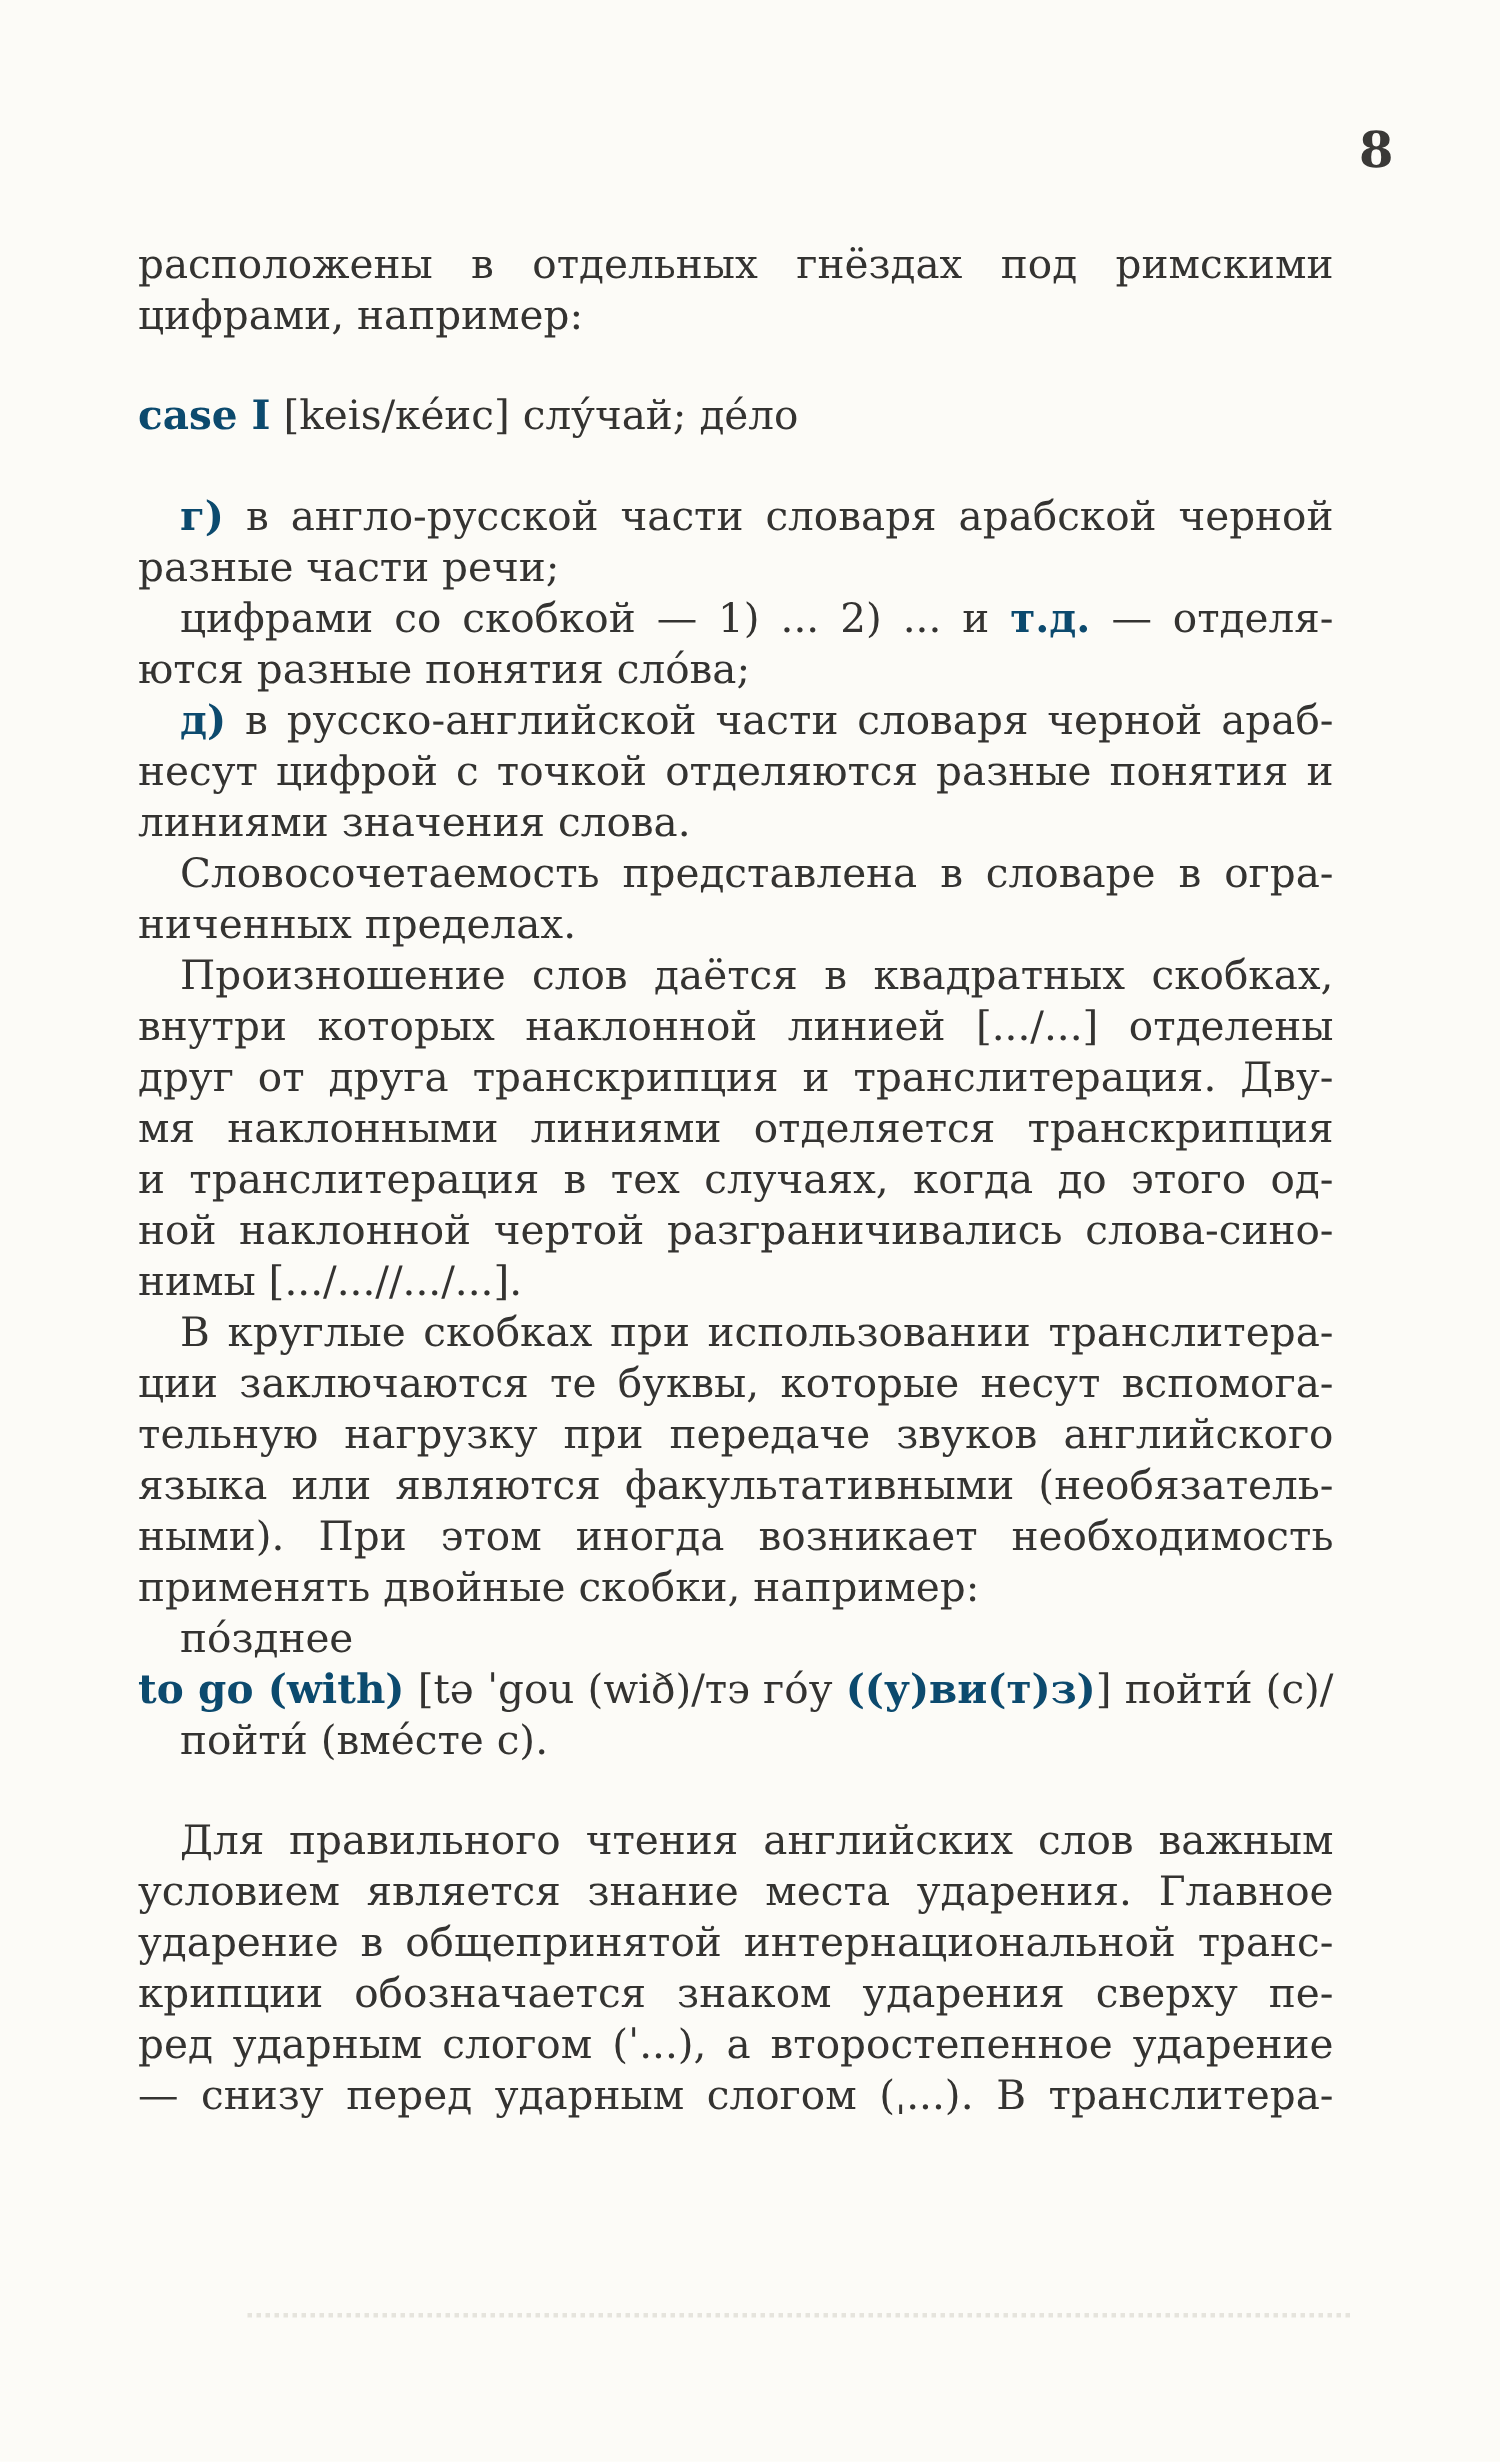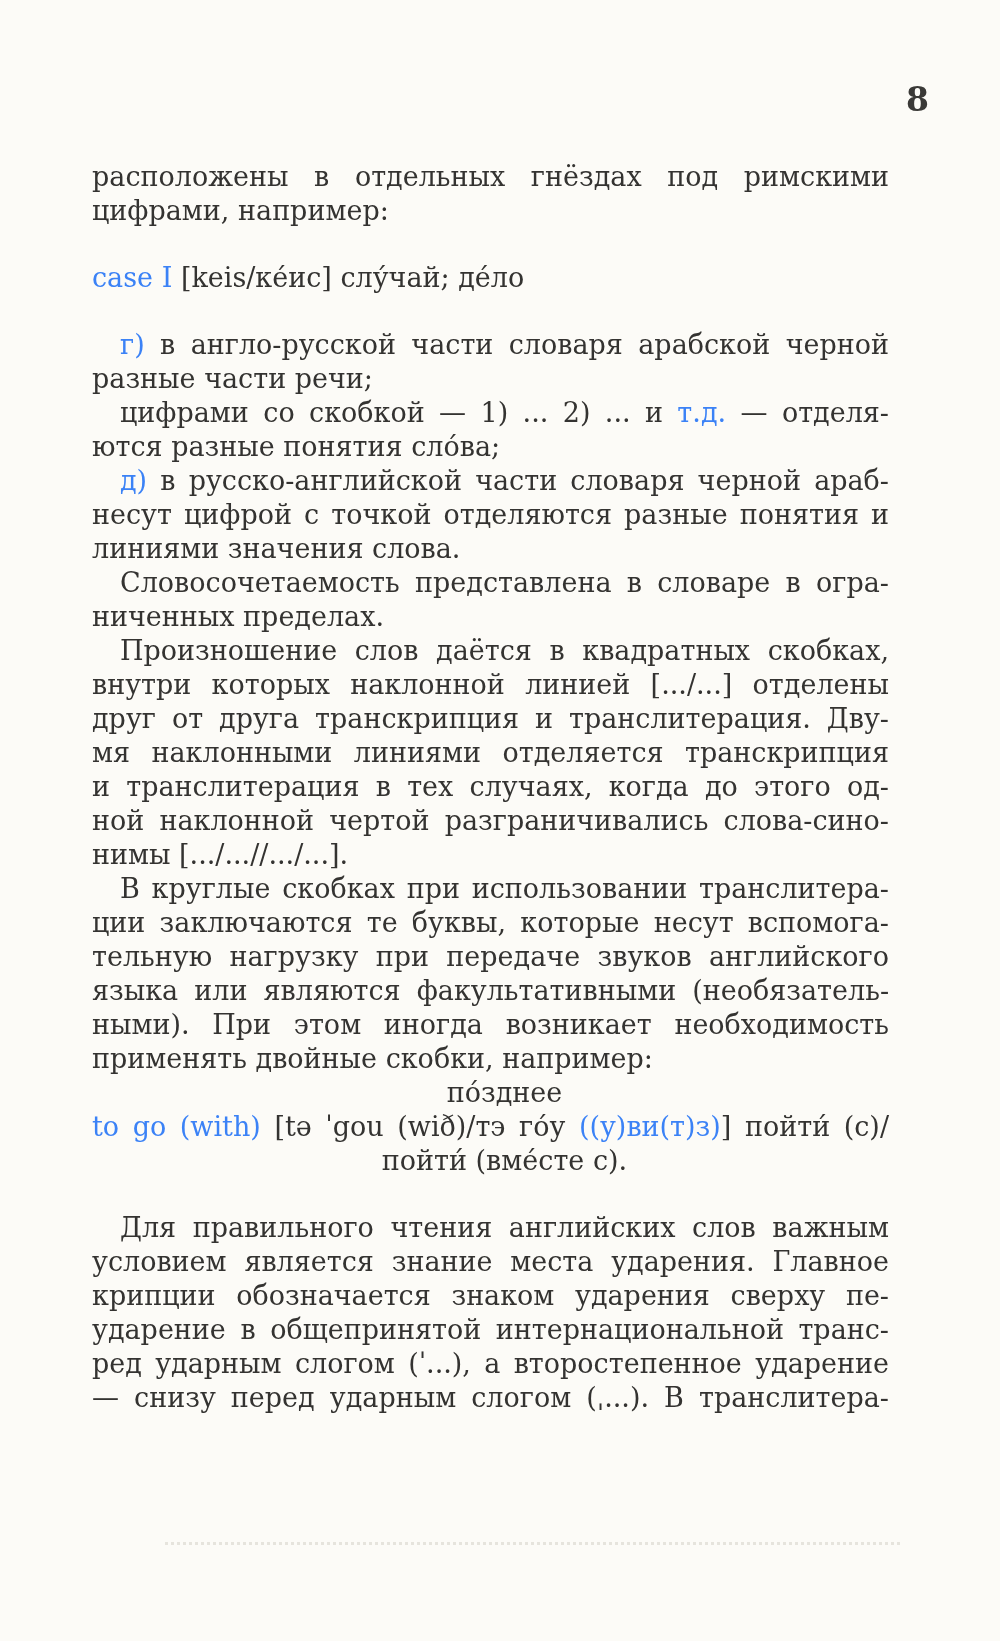--- a/index.html
+++ b/index.html
@@ -33,23 +33,23 @@
     min-height: 34px;
     white-space: normal;
     text-align: left;
     color: #343331;
   }
   .line.j {
     text-align: justify;
     text-align-last: justify;
     text-justify: inter-word;
   }
-  .line.ind { text-indent: 28px; text-align: center; }
+  .line.ind { text-indent: 28px; }
   .line.gap { margin-top: 33px; }
-  .b { font-weight: 400; color: #3b82f6; }
+  .b { font-weight: 700; color: #0c4a6e; }
   .scan-artifact {
     position: absolute;
     left: 165px; top: 1542px;
     width: 735px; height: 0;
     border-top: 3px dotted rgba(205, 200, 188, 0.45);
   }
 </style>
 </head>
 <body>
 
@@ -80,20 +80,20 @@
       <div class="line j"><span>ции заключаются те буквы, которые несут вспомога-</span></div>
       <div class="line j"><span>тельную нагрузку при передаче звуков английского</span></div>
       <div class="line j"><span>языка или являются факультативными (необязатель-</span></div>
       <div class="line j"><span>ными). При этом иногда возникает необходимость</span></div>
       <div class="line"><span>применять двойные скобки, например:</span></div>
       <div class="line ind"><span>по́зднее</span></div>
       <div class="line j"><span class="b">to go (with)</span><span> [tə ˈgou (wið)/тэ го́у </span><span class="b">((у)ви(т)з)</span><span>] пойти́ (с)/</span></div>
       <div class="line ind"><span>пойти́ (вме́сте с).</span></div>
       <div class="line j ind gap"><span>Для правильного чтения английских слов важным</span></div>
       <div class="line j"><span>условием является знание места ударения. Главное</span></div>
+      <div class="line j"><span>ударение в общепринятой интернациональной транс-</span></div>
       <div class="line j"><span>крипции обозначается знаком ударения сверху пе-</span></div>
-      <div class="line j"><span>ударение в общепринятой интернациональной транс-</span></div>
       <div class="line j"><span>ред ударным слогом (ˈ...), а второстепенное ударение</span></div>
       <div class="line j"><span>— снизу перед ударным слогом (ˌ...). В транслитера-</span></div>
     </div>
 
   <div class="scan-artifact"></div>
 </div>
 
 </body></html>

